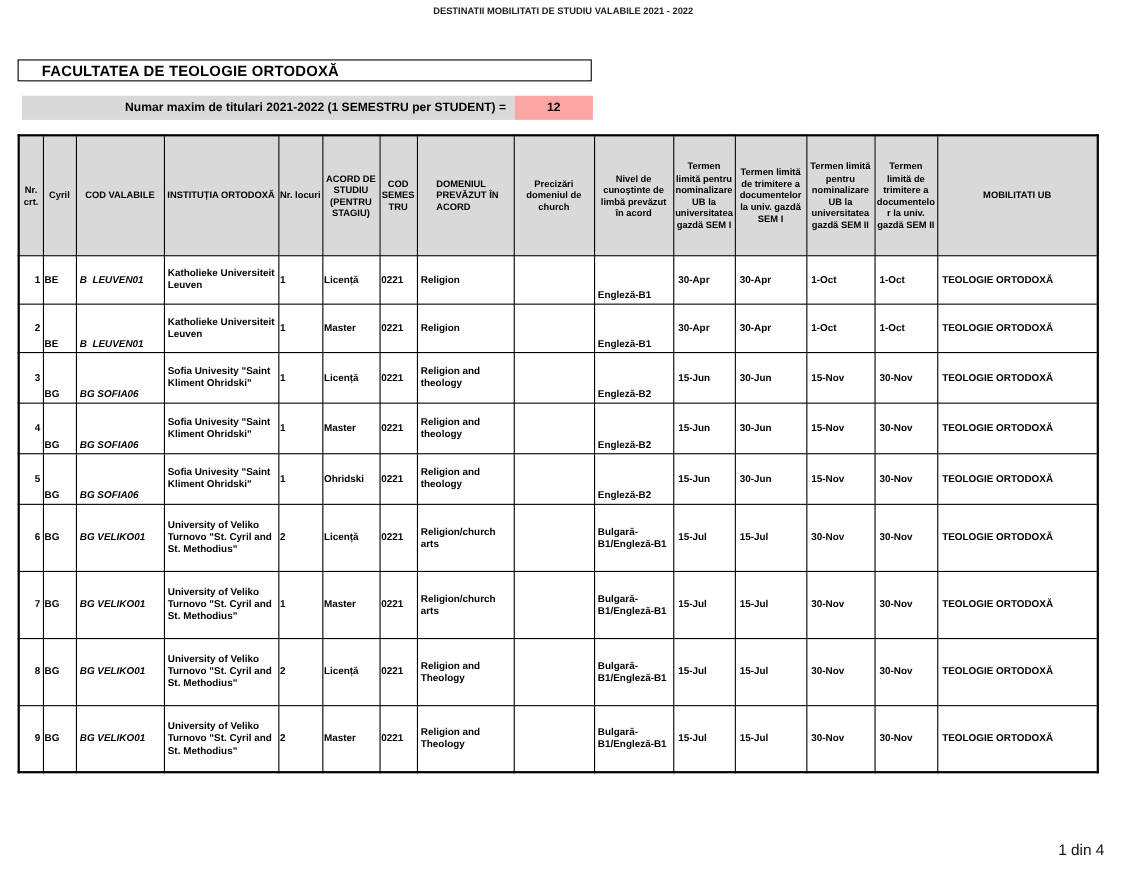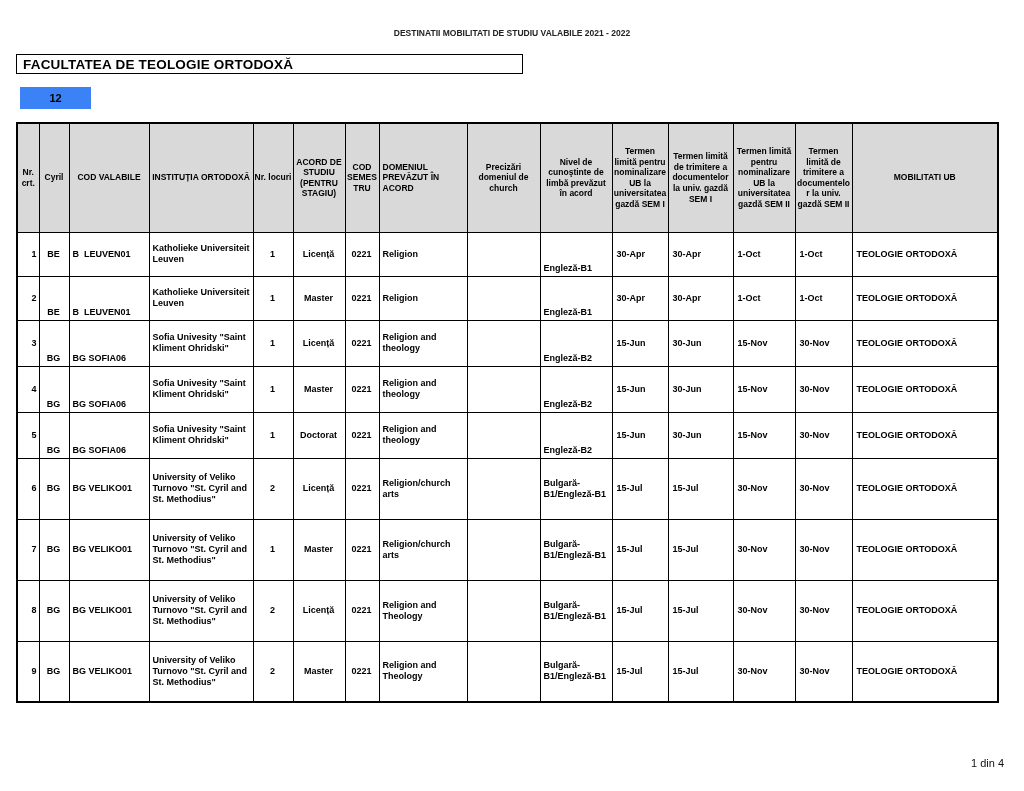--- a/index.html
+++ b/index.html
@@ -2,73 +2,74 @@
 <html><head>
 <meta charset="utf-8">
 <style>
   html, body { margin:0; padding:0; }
   body {
     width:1024px; height:791px; background:#ffffff; color:#000;
     font-family:"Liberation Sans", sans-serif; position:relative; overflow:hidden;
   }
   .print-header {
     position:absolute; top:5px; left:0; width:1024px; text-align:center;
-    font-size:8.5px; font-weight:600; color:#222;margin-top:23px;
+    font-size:8.5px; font-weight:600; color:#222;
   }
   .title-bar {
     position:absolute; left:16px; top:54px; width:499px; height:18px;
     border:1.5px solid #000; background:#fff;
     font-size:13.5px; font-weight:bold; letter-spacing:0.2px;
-    display:flex; align-items:center; padding-left:6px;
+    display:flex; align-items:center; padding-left:21px;
   }
   .max-row { position:absolute; left:20px; top:87px; height:22px; display:flex; }
   .max-label {
     width:440px; background:#d9d9d9; font-size:11px; font-weight:bold;
     display:flex; align-items:center; justify-content:flex-end; padding-right:8px;
   }
   .max-value {
-    width:71px; background:#3b82f6; font-size:11px; font-weight:bold;
+    width:71px; background:#fca5a5; font-size:11px; font-weight:bold;
     display:flex; align-items:center; justify-content:center;
   }
   table.grid {
     position:absolute; left:16px; top:122px; width:981px;
     border-collapse:collapse; table-layout:fixed; border:2px solid #000;
   }
   .grid th, .grid td { border:1.5px solid #000; overflow:hidden; }
   .grid th {
     background:#d9d9d9; font-size:8.5px; font-weight:bold; line-height:1.25;
     text-align:center; vertical-align:middle; padding:1px 1px; overflow-wrap:break-word;
   }
   .grid thead tr { height:109px; }
-  .grid th.h-left { text-align:left; padding-left:3px; }
+  .grid th.h-left { text-align:left; padding-left:17px; }
   .grid td {
     font-size:9px; font-weight:bold; line-height:1.22;
     vertical-align:middle; text-align:left; padding:1px 2px 1px 3px;
     overflow-wrap:break-word;
   }
   .grid td.c1 { text-align:right; padding-right:2px; }
-  .grid td.c2, .grid td.c5, .grid td.c6, .grid td.c7 { text-align:center; padding-left:1px; }
-  .grid td.c3 { white-space:pre-wrap; }
+  .grid td.c2, .grid td.c5, .grid td.c6, .grid td.c7 { padding-left:1px; }
+  .grid td.c3 { white-space:pre-wrap;font-style:italic; }
   .grid td.c11, .grid td.c12, .grid td.c13, .grid td.c14, .grid td.c15 { padding-left:4px; }
   .grid tbody tr:nth-child(-n+2) { height:44px; }
   .grid tbody tr:nth-child(n+3):nth-child(-n+5) { height:46px; }
   .grid tbody tr:nth-child(n+6) { height:61px; }
   .grid tbody tr:nth-child(-n+5) td.c10 { vertical-align:bottom; padding-bottom:2px; }
   .grid tbody tr:nth-child(n+2):nth-child(-n+5) td.c2,
   .grid tbody tr:nth-child(n+2):nth-child(-n+5) td.c3 { vertical-align:bottom; padding-bottom:2px; }
-  .page-num { position:absolute; right:20px; bottom:22px; font-size:11px; color:#111; }
+  .page-num { position:absolute; right:20px; bottom:11px; font-size:14px; color:#111; }
 </style>
 </head>
 <body>
 
 <div class="print-header">DESTINATII MOBILITATI DE STUDIU VALABILE 2021 - 2022</div>
 
 <div class="title-bar">FACULTATEA DE TEOLOGIE ORTODOXĂ</div>
 
 <div class="max-row">
+  <div class="max-label">Numar maxim de titulari 2021-2022 (1 SEMESTRU per STUDENT) =</div>
   <div class="max-value">12</div>
 </div>
 
 <table class="grid">
   <colgroup>
     <col style="width:22px">
       <col style="width:30px">
       <col style="width:80px">
       <col style="width:104px">
     <col style="width:40px">
@@ -170,21 +171,21 @@
         <td class="c13">15-Nov</td>
         <td class="c14">30-Nov</td>
         <td class="c15">TEOLOGIE ORTODOXĂ</td>
       </tr>
       <tr>
         <td class="c1">5</td>
         <td class="c2">BG</td>
         <td class="c3">BG SOFIA06</td>
         <td class="c4">Sofia Univesity "Saint Kliment Ohridski"</td>
         <td class="c5">1</td>
-        <td class="c6">Doctorat</td>
+        <td class="c6">Ohridski</td>
         <td class="c7">0221</td>
         <td class="c8">Religion and theology</td>
         <td class="c9"></td>
         <td class="c10">Engleză-B2</td>
         <td class="c11">15-Jun</td>
         <td class="c12">30-Jun</td>
         <td class="c13">15-Nov</td>
         <td class="c14">30-Nov</td>
         <td class="c15">TEOLOGIE ORTODOXĂ</td>
       </tr>

